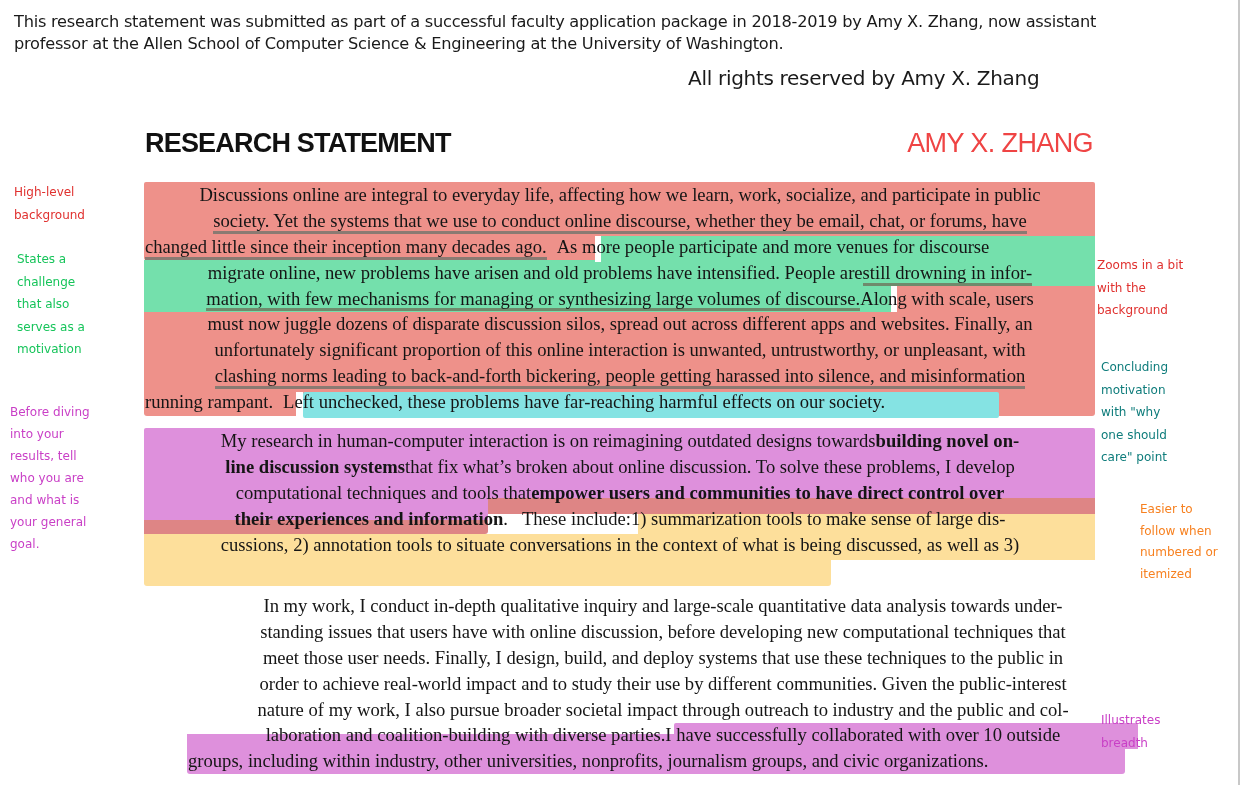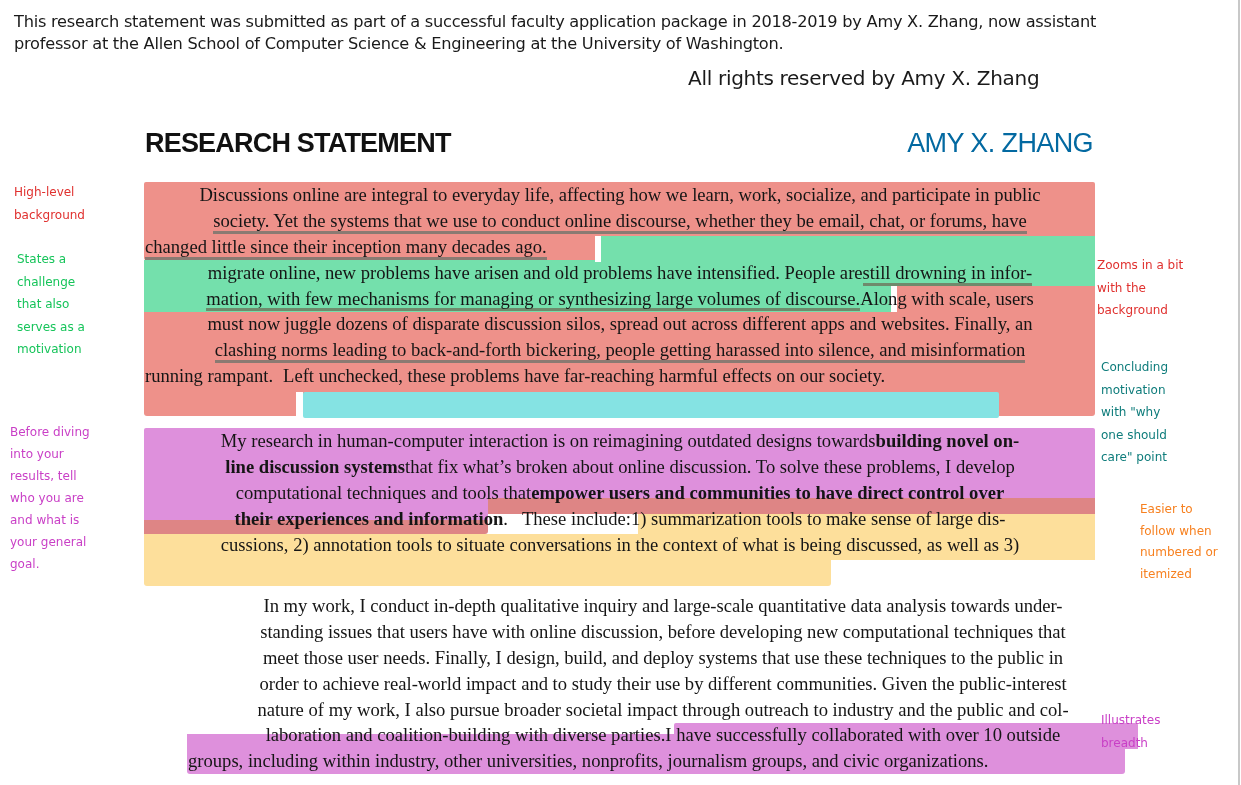--- a/index.html
+++ b/index.html
@@ -6,21 +6,21 @@
   body {
     width: 1241px; height: 785px; background: #ffffff; position: relative; overflow: hidden;
     font-family: "DejaVu Sans", sans-serif; color: #111;
   }
   .right-border { position: absolute; left: 1238px; top: 0; width: 2px; height: 785px; background: #c8c8c8; }
 
   .intro { position: absolute; left: 14px; top: 11px; width: 1215px; font-family: "DejaVu Sans", sans-serif; font-size: 16.2px; line-height: 22px; color: #1a1a1a; letter-spacing: -0.25px; }
   .rights { position: absolute; left: 688px; top: 66px; font-family: "DejaVu Sans", sans-serif; font-size: 20px; color: #1a1a1a; letter-spacing: -0.3px; }
 
   .doc-title { position: absolute; left: 145px; top: 128px; font-family: "Liberation Sans", sans-serif; font-weight: bold; font-size: 27px; letter-spacing: -0.8px; color: #111; }
-  .doc-author { position: absolute; right: 148px; top: 128px; font-family: "Liberation Sans", sans-serif; font-size: 27px; letter-spacing: -0.6px; color: #0369a1; }
+  .doc-author { position: absolute; right: 148px; top: 128px; font-family: "Liberation Sans", sans-serif; font-size: 27px; letter-spacing: -0.6px; color: #ef4444; }
 
   .para { position: absolute; left: 145px; width: 950px; font-family: "Liberation Serif", serif; font-size: 18.6px; color: #151515; }
   .line { height: 25.9px; line-height: 25.9px; white-space: nowrap; position: relative; display: flex; justify-content: center; }
   .line.last { justify-content: flex-start; }
   .bold { font-weight: bold; }
 
   .hl-red    { background: #ee918a; }
   .hl-green  { background: #74e0ac; }
   .hl-cyan   { background: #85e3e3; }
   .hl-purple { background: #de90dc; }
@@ -61,31 +61,35 @@
   <div class="fill-block" style="left:746px;top:104px;width:6px;height:26px;background:#fff;"></div>
 
   <div class="line">
       <span>Discussions online are integral to everyday life, affecting how we learn, work, socialize, and participate in public</span>
     </div>
   <div class="line">
       <span class="ul-red">society.  Yet the systems that we use to conduct online discourse, whether they be email, chat, or forums, have</span>
     </div>
   <div class="line last">
       <span class="ul-red">changed little since their inception many decades ago.</span>
+      <span style="margin-left:10px;">As more people participate and more venues for discourse</span>
     </div>
   <div class="line">
       <span>migrate online, new problems have arisen and old problems have intensified.  People are</span>
       <span class="ul">still drowning in infor-</span>
     </div>
   <div class="line">
       <span class="ul">mation, with few mechanisms for managing or synthesizing large volumes of discourse.</span>
       <span>Along with scale, users</span>
     </div>
   <div class="line">
       <span>must now juggle dozens of disparate discussion silos, spread out across different apps and websites.  Finally, an</span>
+    </div>
+  <div class="line">
+      <span>unfortunately significant proportion of this online interaction is unwanted, untrustworthy, or unpleasant, with</span>
     </div>
   <div class="line">
       <span class="ul-red">clashing norms leading to back-and-forth bickering, people getting harassed into silence, and misinformation</span>
     </div>
   <div class="line last">
       <span>running rampant.</span>
       <span style="margin-left:10px;">Left unchecked, these problems have far-reaching harmful effects on our society.</span>
     </div>
 </div>
 
@@ -154,21 +158,21 @@
   <div>High-level</div>
   <div>background</div>
 </div>
 <div class="note" style="left:17px;top:248px;color:#16c45a;">
   <div>States a</div>
   <div>challenge</div>
   <div>that also</div>
   <div>serves as a</div>
   <div>motivation</div>
 </div>
-<div class="note" style="left:10px;top:421px;color:#c93fc6;line-height:22px;">
+<div class="note" style="left:10px;top:401px;color:#c93fc6;line-height:22px;">
   <div>Before diving</div>
   <div>into your</div>
   <div>results, tell</div>
   <div>who you are</div>
   <div>and what is</div>
   <div>your general</div>
   <div>goal.</div>
 </div>
 
 <div class="note" style="left:1097px;top:254px;color:#e0312f;">

